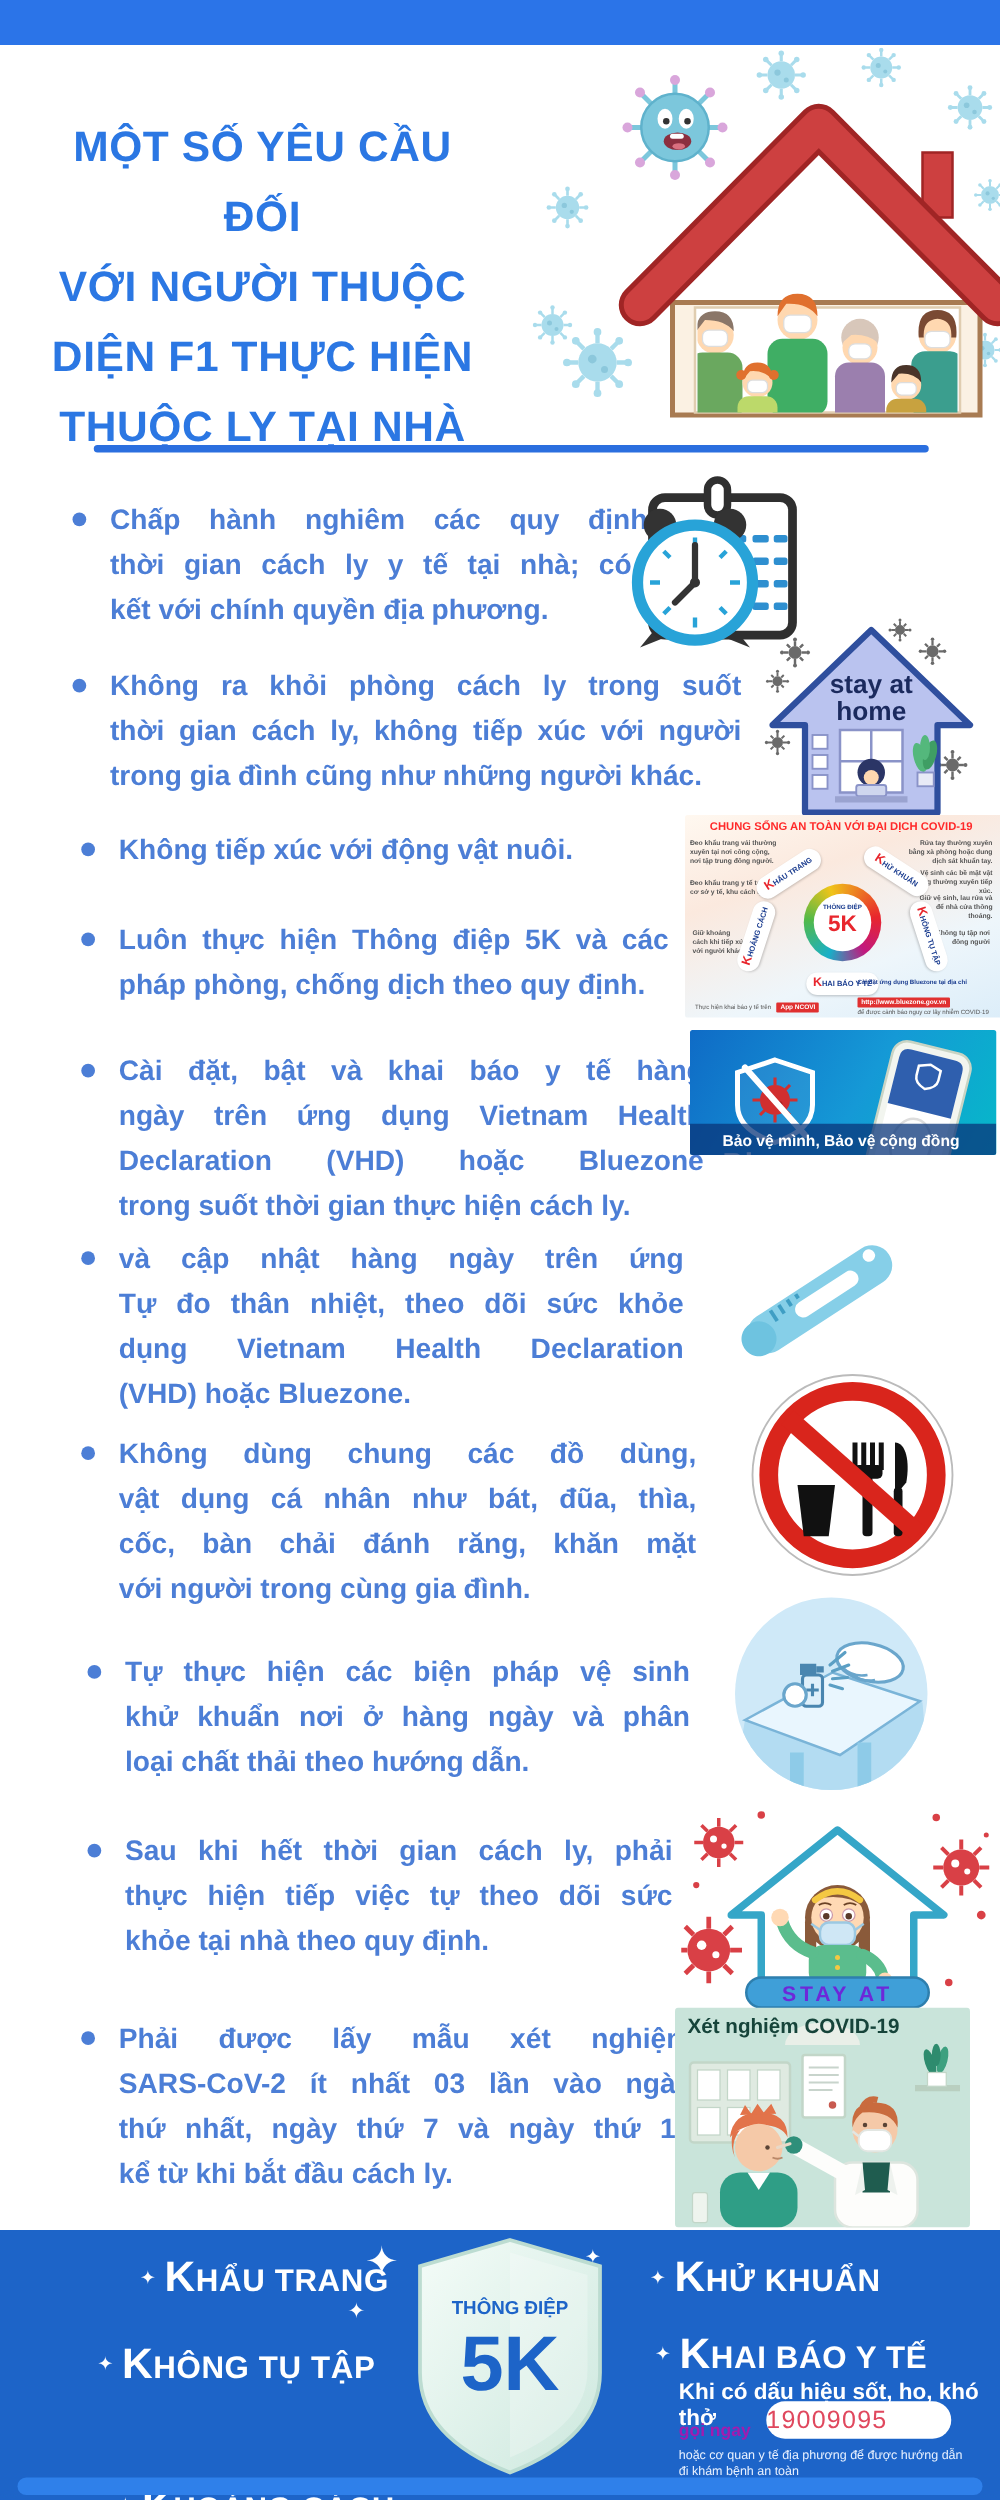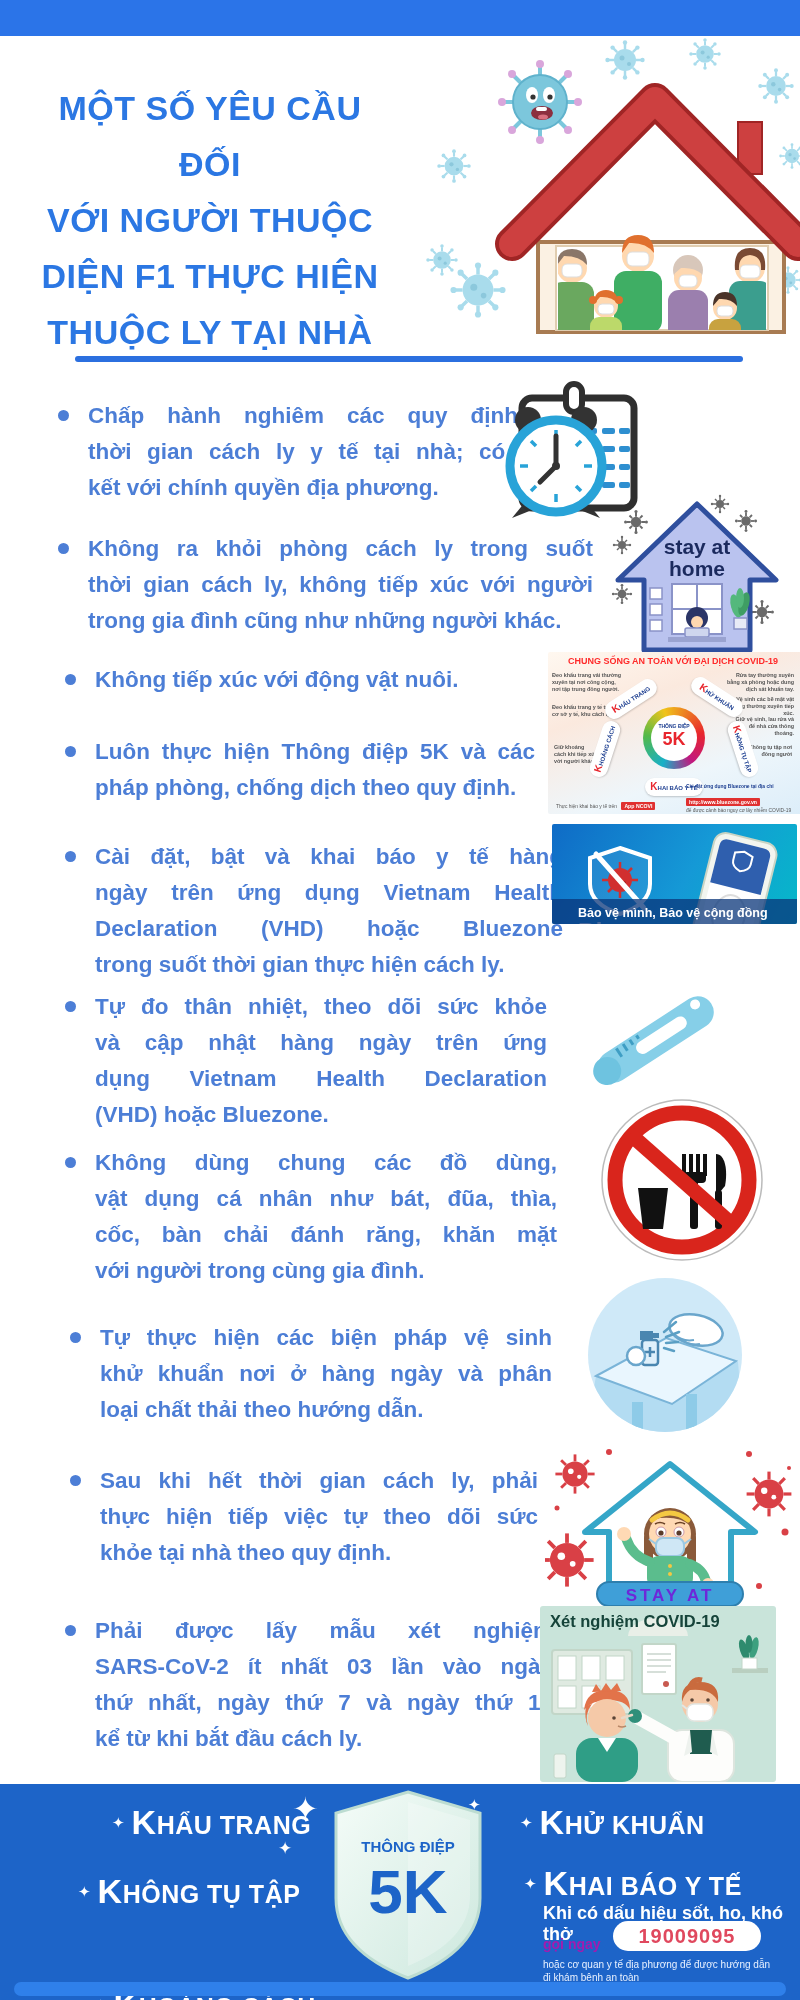--- a/index.html
+++ b/index.html
@@ -6,21 +6,21 @@
   .page{position:relative;width:800px;height:2000px;margin:0 auto;background:#ffffff;overflow:hidden;
         font-family:"Liberation Sans",sans-serif;}
   .abs{position:absolute;}
   svg text{font-family:"Liberation Sans",sans-serif;}
 
   
   .top-bar{left:0;top:0;width:800px;height:36px;background:#2b74e8;}
   .divider{left:75px;top:356px;width:668px;height:6px;background:#2b6fdf;border-radius:3px;}
 
   
-  .title{left:36px;top:80px;width:348px;text-align:center;color:#2b77e3;font-weight:bold;
+  .title{left:36px;top:90px;width:348px;text-align:center;color:#2b77e3;font-weight:bold;
          font-size:34px;line-height:56px;letter-spacing:0.5px;}
 
   
   .bullets{list-style:none;margin:0;padding:0;}
   .bullet{position:absolute;}
   .dot{position:absolute;left:-30px;top:12px;width:11px;height:11px;border-radius:50%;background:#4c7ed6;}
   .bl{font-size:22.5px;line-height:36px;font-weight:bold;color:#4c7ed6;
       text-align:justify;text-align-last:justify;}
   .bl.last{text-align-last:left;}
   .b1{left:88px;top:398px;width:478px;}
@@ -79,21 +79,21 @@
   .f-text{display:inline-block;font-weight:bold;font-size:25px;letter-spacing:0.5px;}
   .f-text::first-letter{font-size:34px;}
   .fi1{left:112px;top:1803px;}
   .fi2{left:78px;top:1872px;}
   .fi3{left:94px;top:1941px;margin-top:44px;}
   .fi4{left:520px;top:1803px;}
   .fi5{left:524px;top:1864px;}
   .f-note1{left:543px;top:1903px;color:#fff;font-size:18px;font-weight:bold;}
   .f-call{left:543px;top:1936px;color:#a21caf;font-size:14px;font-weight:bold;}
   .f-pill{left:613px;top:1921px;width:148px;height:30px;border-radius:15px;background:#ffffff;
-          text-align:center;line-height:30px;color:#e0485e;font-weight:bold;font-size:20px;letter-spacing:1px;}
+          text-align:left;line-height:30px;color:#e0485e;font-weight:normal;font-size:20px;letter-spacing:1px;}
   .f-note2{left:543px;top:1958px;width:230px;color:#e8f1ff;font-size:10px;line-height:1.3;}
   .spark{position:absolute;color:#fff;}
   .sp1{left:292px;top:1790px;font-size:32px;}
   .sp2{left:278px;top:1838px;font-size:17px;}
   .sp3{left:468px;top:1796px;font-size:15px;}
   .shield-txt{left:330px;top:1838px;width:156px;text-align:center;color:#1d64c8;font-weight:bold;font-size:15px;}
   .shield-5k{left:330px;top:1856px;width:156px;text-align:center;color:#1d64c8;font-weight:bold;font-size:62px;}
 </style>
 </head>
 <body>
@@ -256,22 +256,22 @@
       </li>
     <li class="bullet b5">
         <span class="dot"></span>
       <div class="bl">Cài đặt, bật và khai báo y tế hàng</div>
       <div class="bl">ngày trên ứng dụng Vietnam Health</div>
       <div class="bl">Declaration (VHD) hoặc Bluezone</div>
       <div class="bl last">trong suốt thời gian thực hiện cách ly.</div>
       </li>
     <li class="bullet b6">
         <span class="dot"></span>
+      <div class="bl">và cập nhật hàng ngày trên ứng</div>
       <div class="bl">Tự đo thân nhiệt, theo dõi sức khỏe</div>
-      <div class="bl">và cập nhật hàng ngày trên ứng</div>
       <div class="bl">dụng Vietnam Health Declaration</div>
       <div class="bl last">(VHD) hoặc Bluezone.</div>
       </li>
     <li class="bullet b7">
         <span class="dot"></span>
       <div class="bl">Không dùng chung các đồ dùng,</div>
       <div class="bl">vật dụng cá nhân như bát, đũa, thìa,</div>
       <div class="bl">cốc, bàn chải đánh răng, khăn mặt</div>
       <div class="bl last">với người trong cùng gia đình.</div>
       </li>

